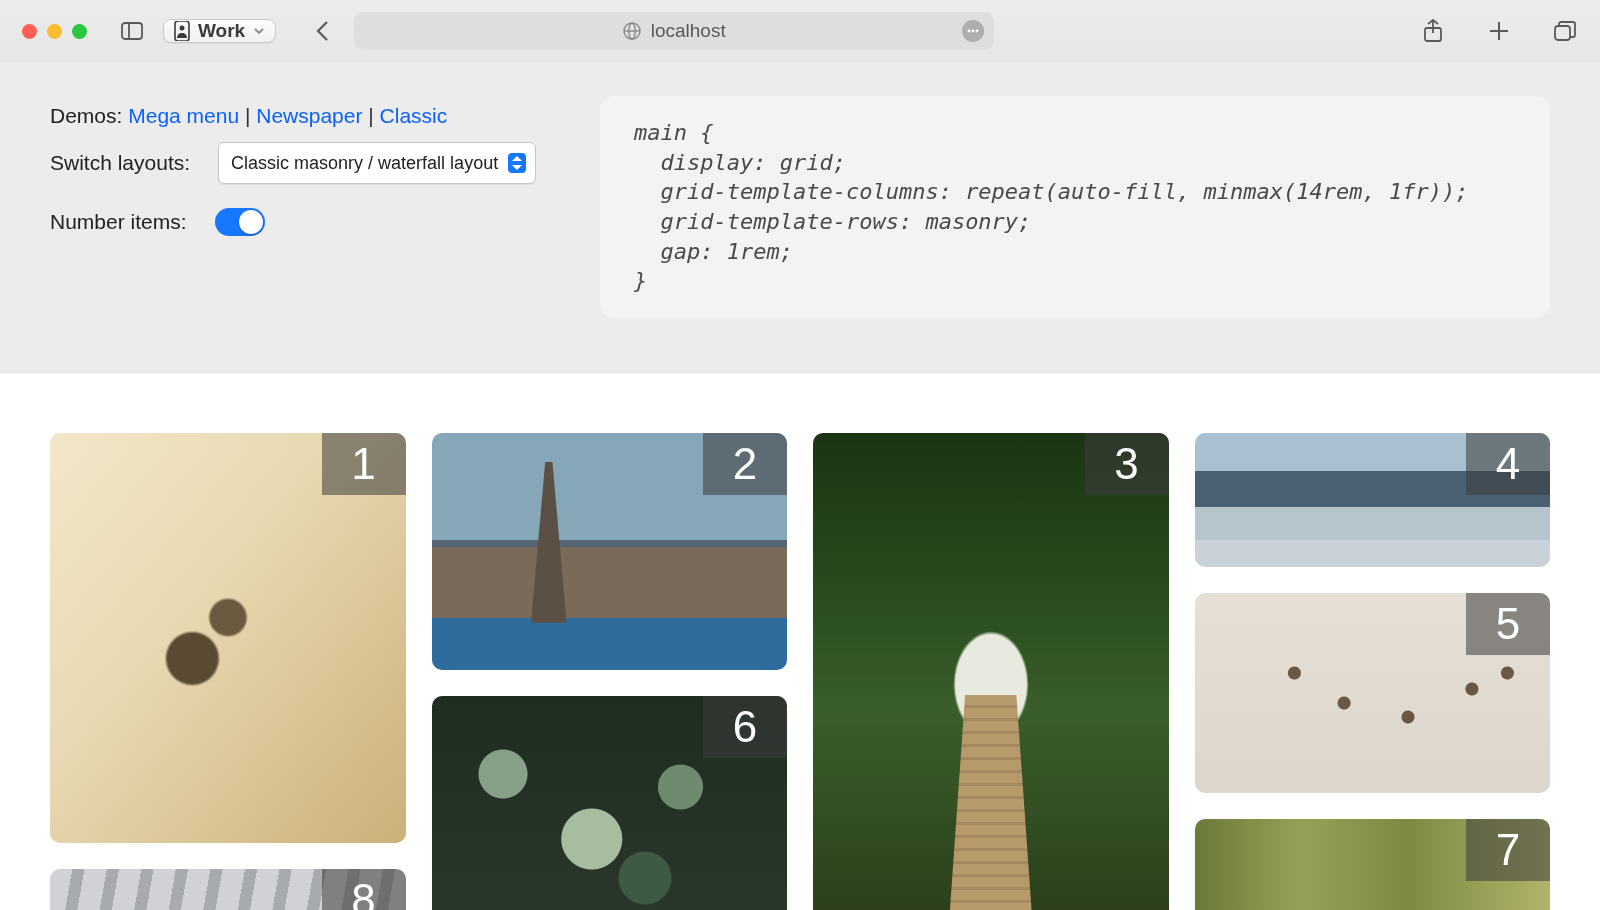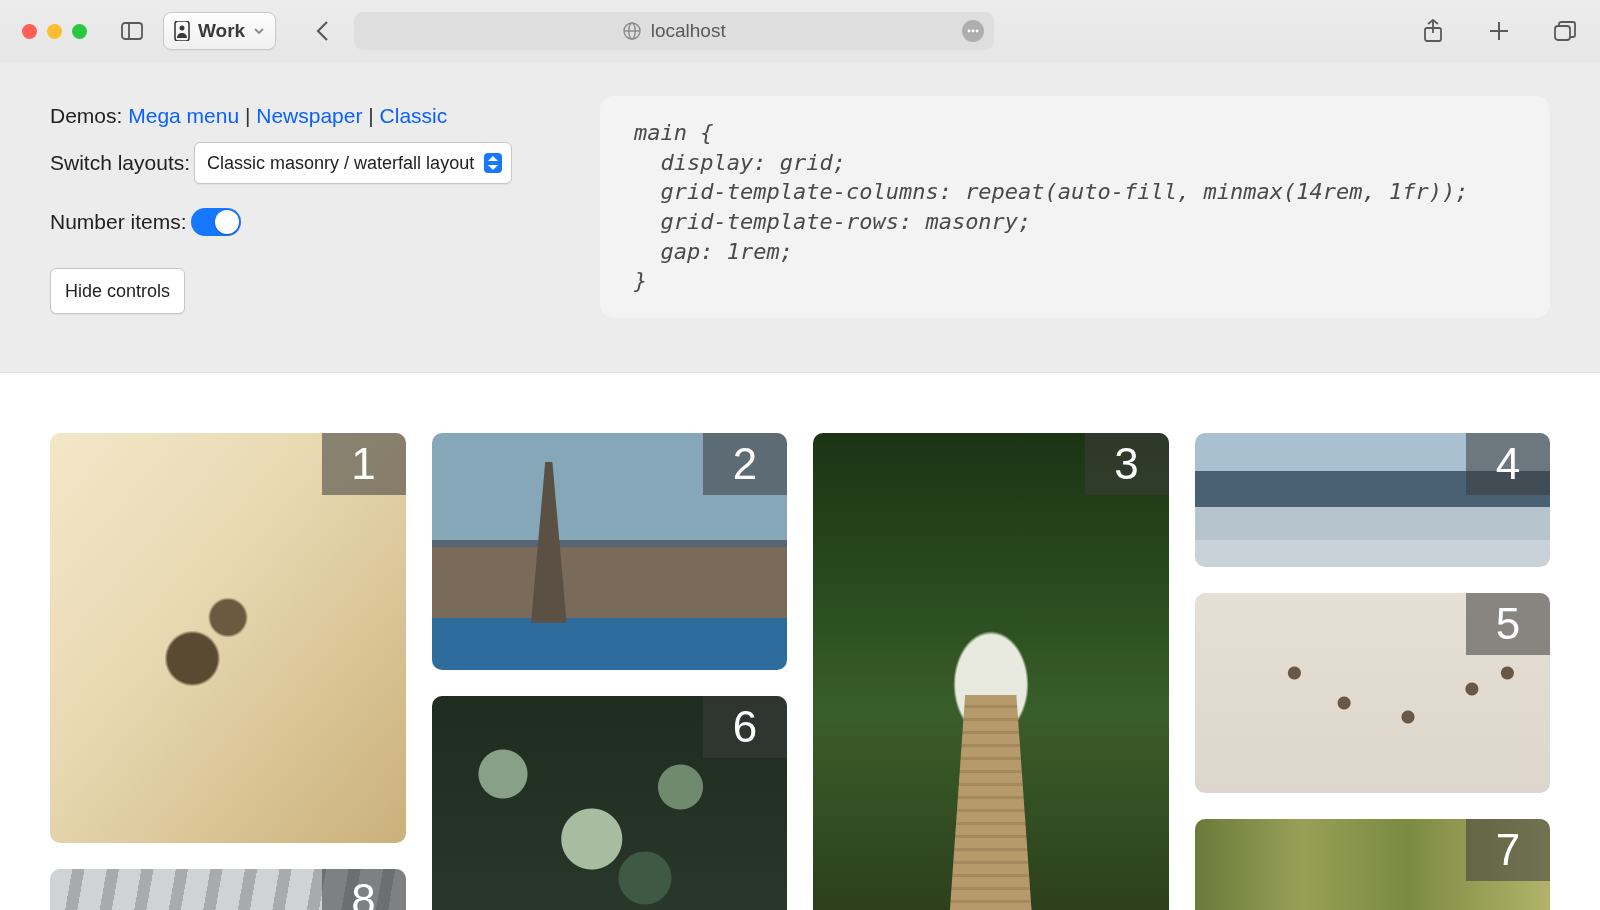--- a/index.html
+++ b/index.html
@@ -18,21 +18,21 @@
   }
   .traffic { display:flex; gap:10px; align-items:center; margin-right:14px;}
   .tl { width:15px; height:15px; border-radius:50%; }
   .tl.red{background:#ff5f57;} .tl.yellow{background:#febc2e;} .tl.green{background:#28c840;}
 
   .sidebar-btn {
     width:34px;height:34px;border-radius:7px;display:flex;align-items:center;justify-content:center;
     color:#5a5a5a;
   }
   .profile-pill{
-    height:38px; padding:0 10px 0 10px; border:1px solid #c9c9c9; border-radius:8px;
+    height:24px; padding:0 10px 0 10px; border:1px solid #c9c9c9; border-radius:8px;
     background:linear-gradient(#fdfdfd,#f0f0f0);
     display:flex;align-items:center;gap:8px;font-size:19px;font-weight:600;color:#3a3a3a;
     box-shadow:0 1px 1px rgba(0,0,0,.05);
   }
   .profile-pill .chev{color:#8a8a8a;}
   .back-btn{width:34px;height:34px;display:flex;align-items:center;justify-content:center;color:#5a5a5a;margin-left:16px;margin-right:auto;}
 
   .addr {
     flex:0 0 640px; height:38px; background:#dedede; border-radius:9px;
     display:flex;align-items:center;justify-content:center;position:relative;
@@ -50,21 +50,21 @@
   .controls-wrap{
     background:#ececec;
     padding:34px 50px 54px 50px;
     display:flex;
     gap:30px;
     border-bottom:1px solid #e0e0e0;
   }
   .left-col{flex:0 0 520px;font-size:21px;color:#222;line-height:1.9;}
   .left-col a{color:#0b61ff;text-decoration:none;text-align:right;}
   .sep{color:#333;}
-  .row{display:flex;align-items:center;gap:4px;margin-top:6px;}
+  .row{display:flex;align-items:center;gap:28px;margin-top:6px;}
   .select{
     display:inline-flex;align-items:center;gap:10px;
     background:#fff;border:1px solid #c6c6c6;border-radius:6px;
     padding:3px 9px 3px 12px;font-size:18px;color:#222;
     box-shadow:0 1px 1px rgba(0,0,0,.05);
   }
   .select .stepper{
     width:18px;height:20px;border-radius:4px;background:#1877ff;position:relative;
   }
   .select .stepper::before,.select .stepper::after{
@@ -212,23 +212,20 @@
         <span>Classic masonry / waterfall layout</span>
         <span class="stepper"></span>
       </span>
     </div>
 
     <div class="row" style="margin-top:18px">
       <span>Number items:</span>
       <span class="switch"></span>
     </div>
 
-    <div class="hide-btn">
-      <span>Hide controls</span>
-    </div>
   </div>
 
   <div class="code-col">main {
   display: grid;
   grid-template-columns: repeat(auto-fill, minmax(14rem, 1fr));
   grid-template-rows: masonry;
   gap: 1rem;
 }</div>
 </div>
 

